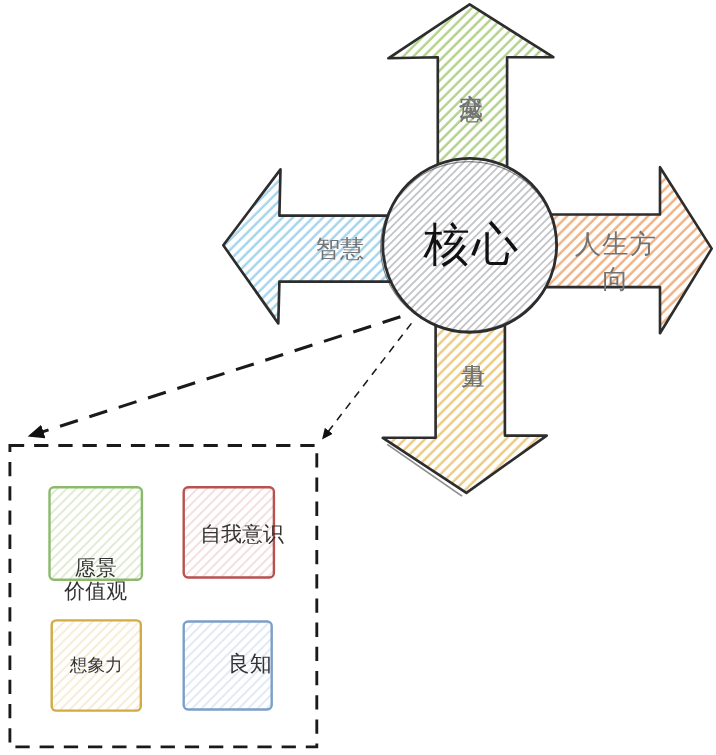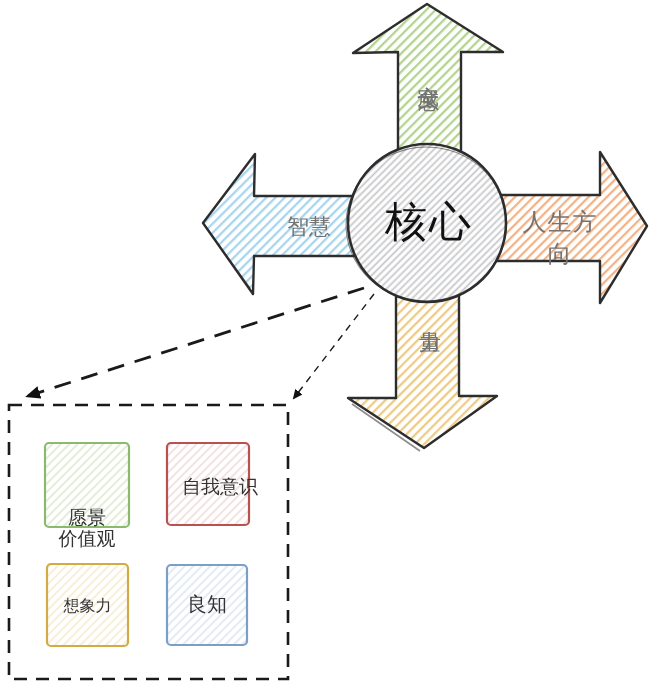--- a/index.html
+++ b/index.html
@@ -29,21 +29,21 @@
     color:#111111;letter-spacing:2px;
   }
   .up-label{left:415px;top:68px;width:26px;height:82px;font-size:22px;line-height:26px;}
   .down-label{left:417px;top:313px;width:26px;height:56px;font-size:22px;line-height:26px;}
   .left-label{left:278px;top:212px;width:62px;font-size:22px;}
   .right-label{left:513px;top:206px;width:94px;font-size:24px;letter-spacing:1px;}
   .sq-label{font-size:19px;line-height:21px;white-space:pre-line;color:#333333;}
   .sq-label.g{left:45px;top:463px;width:84px;margin-top:44px;}
   .sq-label.r{left:167px;top:476px;width:106px;}
   .sq-label.y{left:47px;top:595px;width:81px;font-size:16px;}
-  .sq-label.b{left:167px;top:594px;width:80px;font-size:20px;}
+  .sq-label.b{left:167px;top:594px;width:80px;font-size:20px;text-align:right;}
 </style>
 </head>
 <body>
 
 <div id="stage">
 
   <svg width="651" height="686" viewBox="0 0 651 686">
     <defs>
       <pattern id="hUp" patternUnits="userSpaceOnUse" width="6.5" height="6.5" patternTransform="rotate(-45)">
         <rect width="6.5" height="6.5" fill="#ffffff"></rect>

